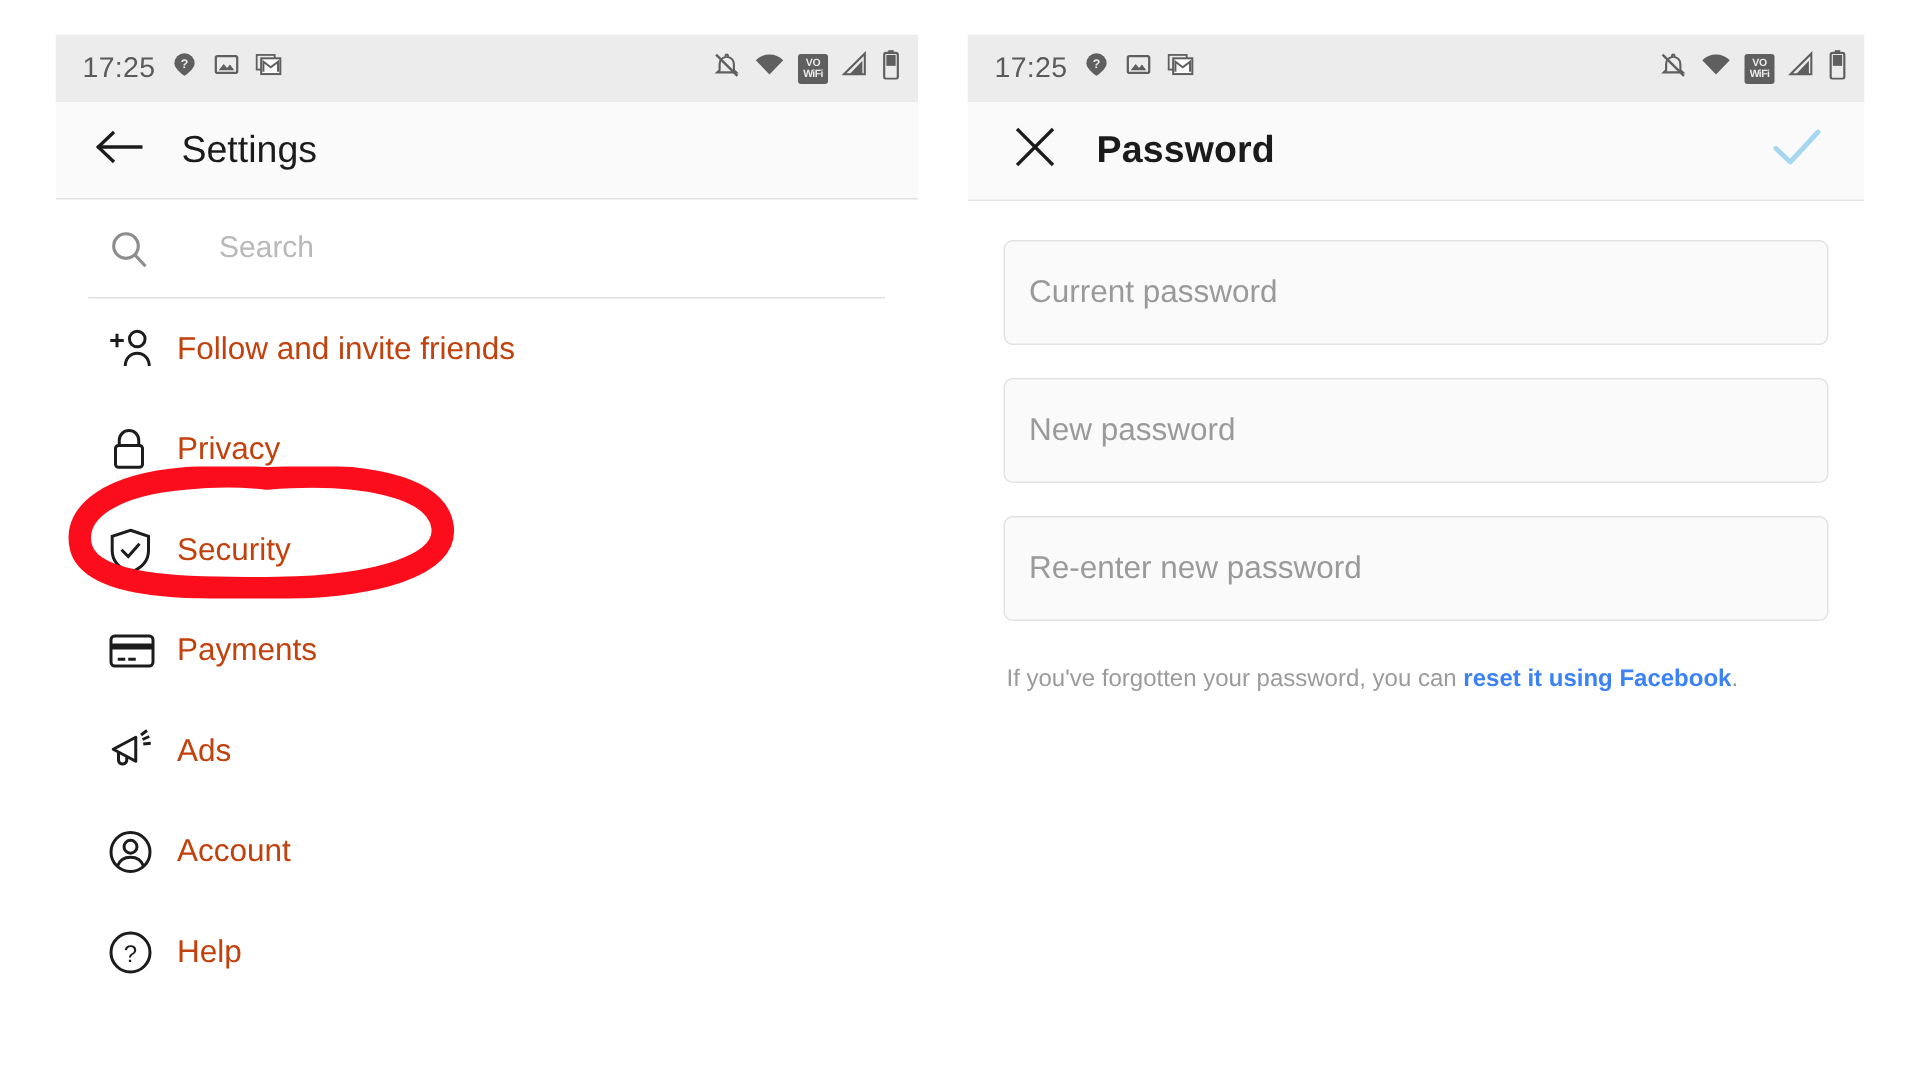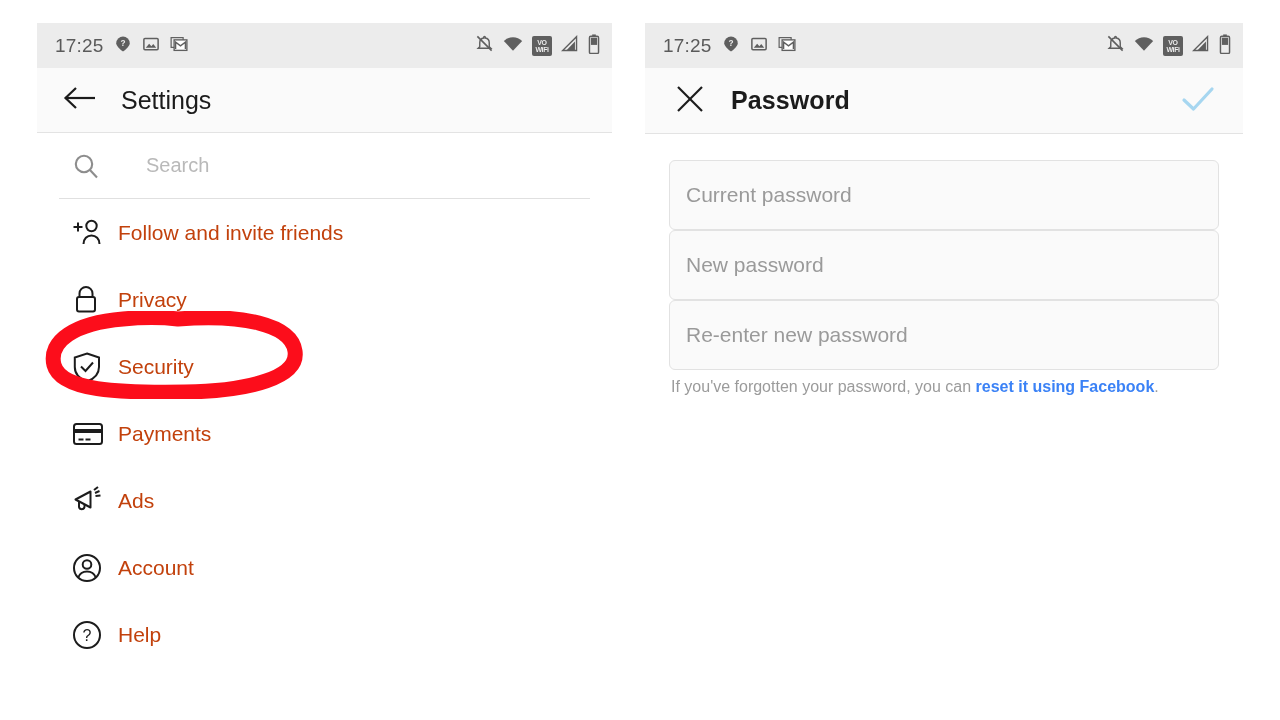--- a/index.html
+++ b/index.html
@@ -161,20 +161,21 @@
   .password-body { padding: 26px 24px 0 24px; }
   .pw-field {
     height: 70px;
     border: 1px solid #e2e2e2;
     border-radius: 6px;
     background: #fafafa;
     display: flex;
     align-items: center;
     padding: 0 16px;
     box-sizing: border-box;
+    margin-bottom: 22px;
   }
   .pw-field-placeholder {
     font-size: 21px;
     color: #9a9a9a;
   }
   .pw-hint {
     font-size: 16px;
     color: #9b9b9b;
     padding: 6px 2px 0 2px;
     line-height: 1.4;

